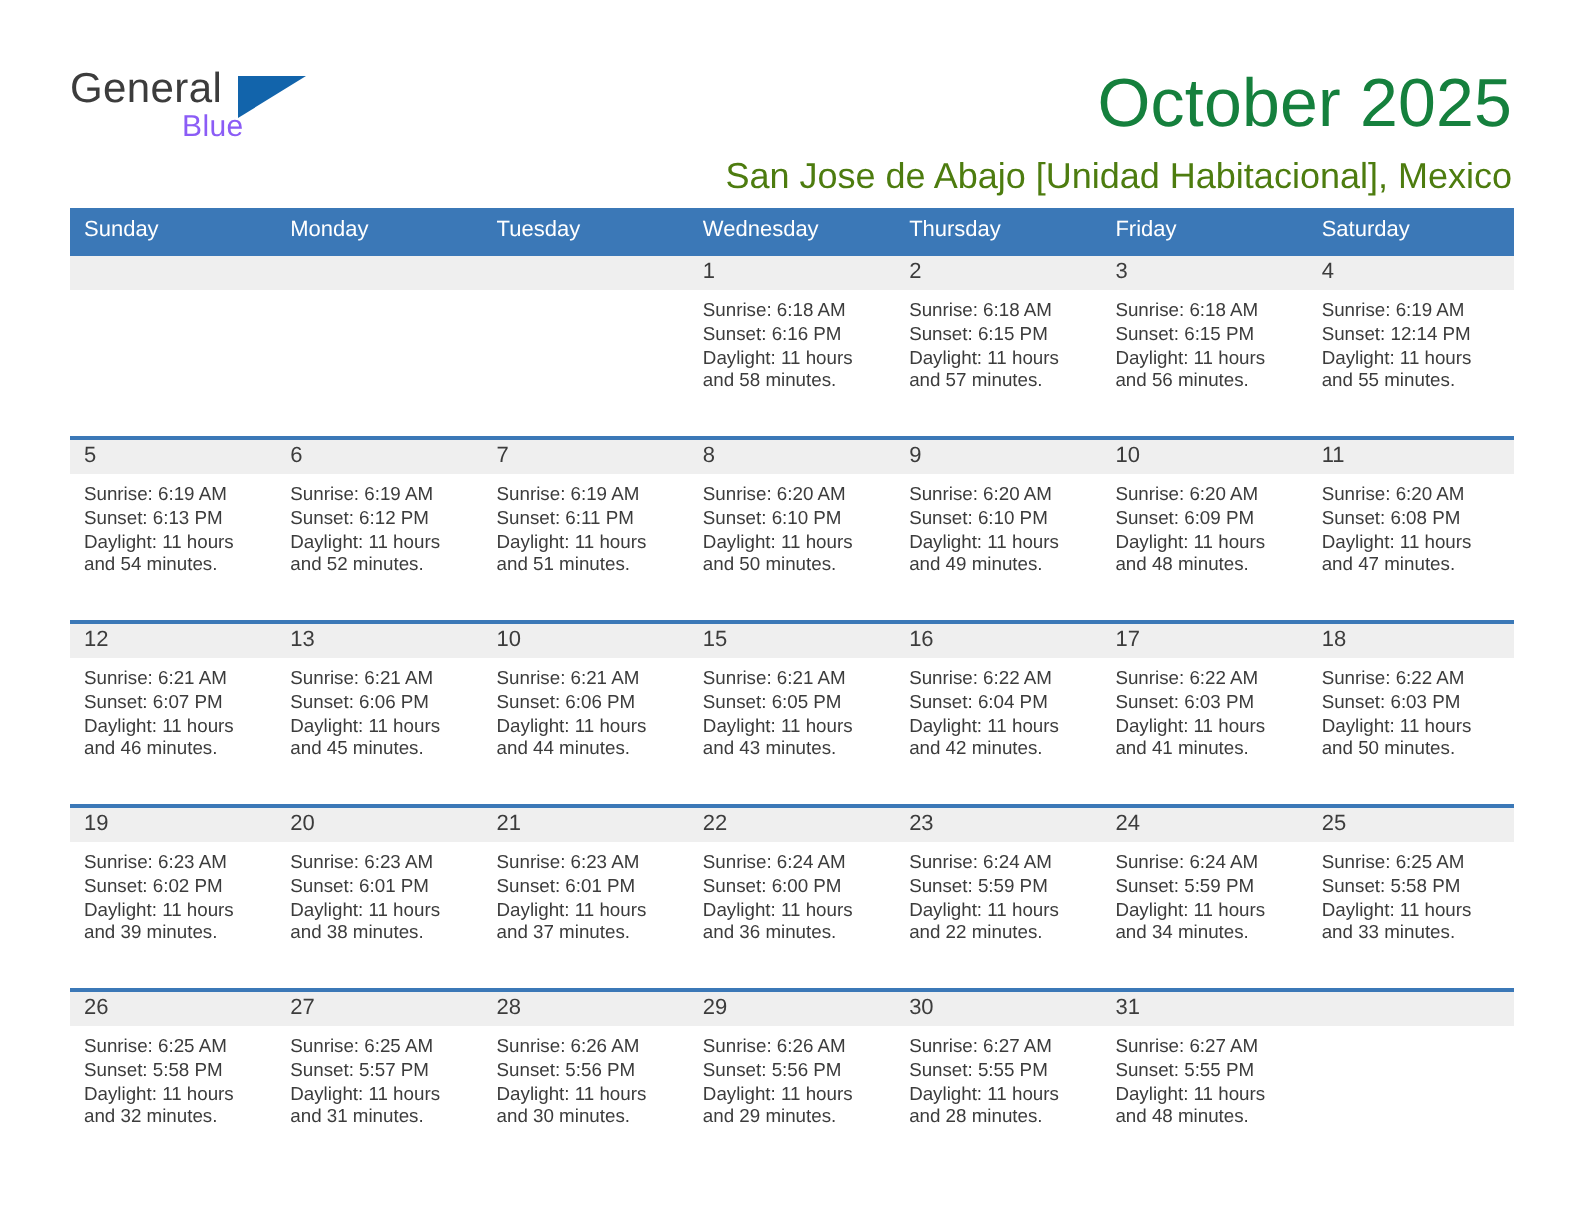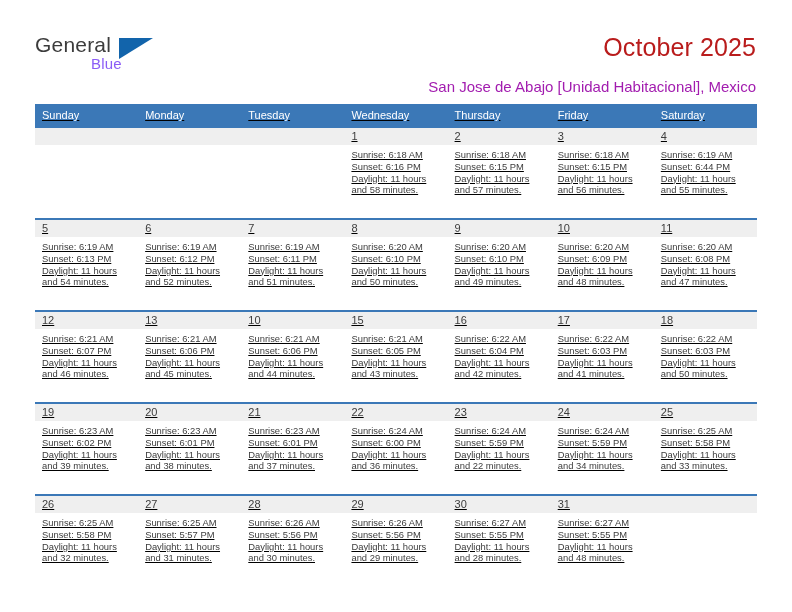--- a/index.html
+++ b/index.html
@@ -60,43 +60,42 @@
     top: 22px;
     font-size: 15px;
     color: #8b5cf6;
     letter-spacing: 0.2px;
   }
 
   .title {
     position: absolute;
     right: 36px;
     top: 33px;
-    font-size: 25px;
-    color: #b91c1c;
+    font-size: 34px;
+    color: #15803d;
     text-align: center;
     letter-spacing: 0.1px;
   }
   .subtitle {
     position: absolute;
     right: 36px;
     top: 78px;
-    font-size: 15px;
-    color: #a21caf;
+    font-size: 18px;
+    color: #4d7c0f;
     text-align: right;
   }
 
   
   .calendar {
     position: absolute;
     left: 35px;
     top: 104px;
     width: 722px;
     border-collapse: collapse;
     table-layout: fixed;
-    text-decoration: underline;
   }
   .calendar th {
     background: #3b78b7;
     color: #ffffff;
     font-size: 11px;
     font-weight: normal;
     text-align: left;
     padding: 5px 0 5px 7px;
     height: 11px;
     border: none;
@@ -232,21 +231,21 @@
                 <div>Daylight: 11 hours</div>
                 <div>and 56 minutes.</div>
               </div>
             </div>
           </td>
           <td>
             <div class="cell-inner">
               <div class="daynum-band">4</div>
               <div class="details">
                 <div>Sunrise: 6:19 AM</div>
-                <div>Sunset: 6:44 PM</div>
+                <div>Sunset: 12:14 PM</div>
                 <div>Daylight: 11 hours</div>
                 <div>and 55 minutes.</div>
               </div>
             </div>
           </td>
         </tr>
         <tr>
           <td>
             <div class="cell-inner">
               <div class="daynum-band">5</div>

